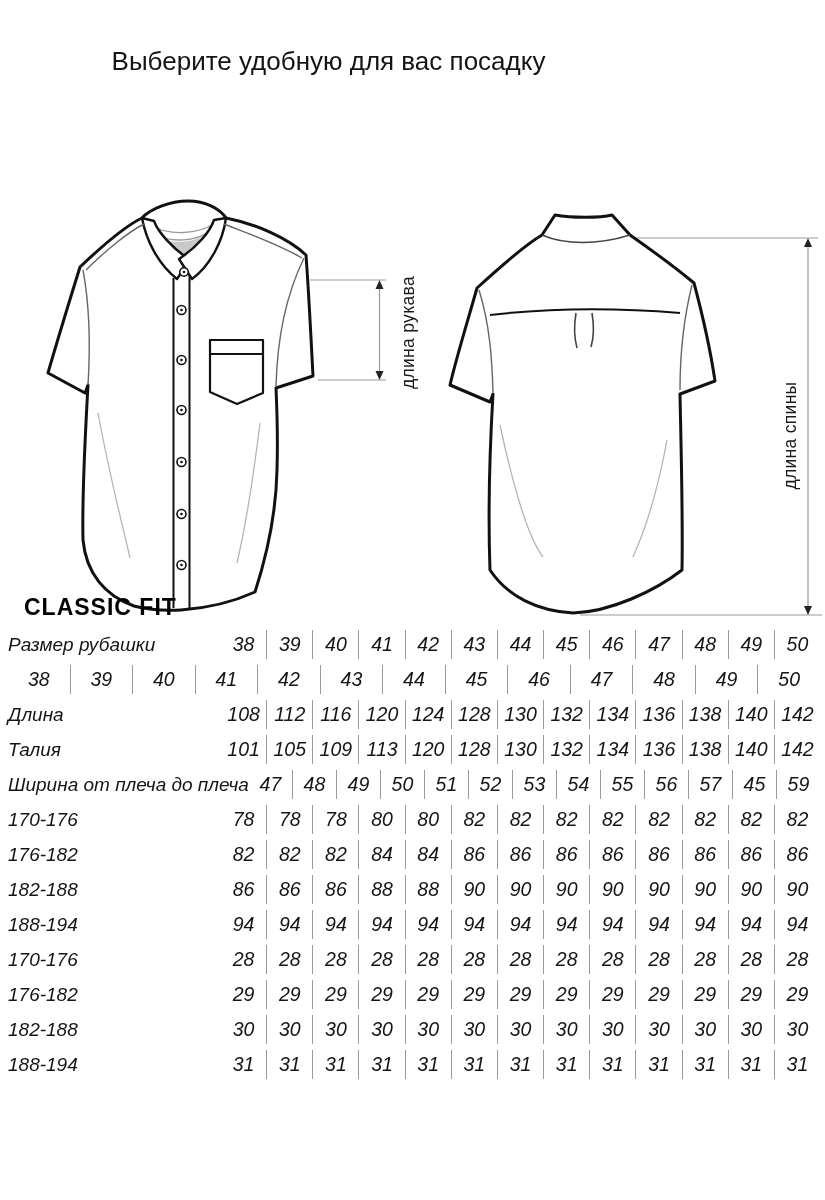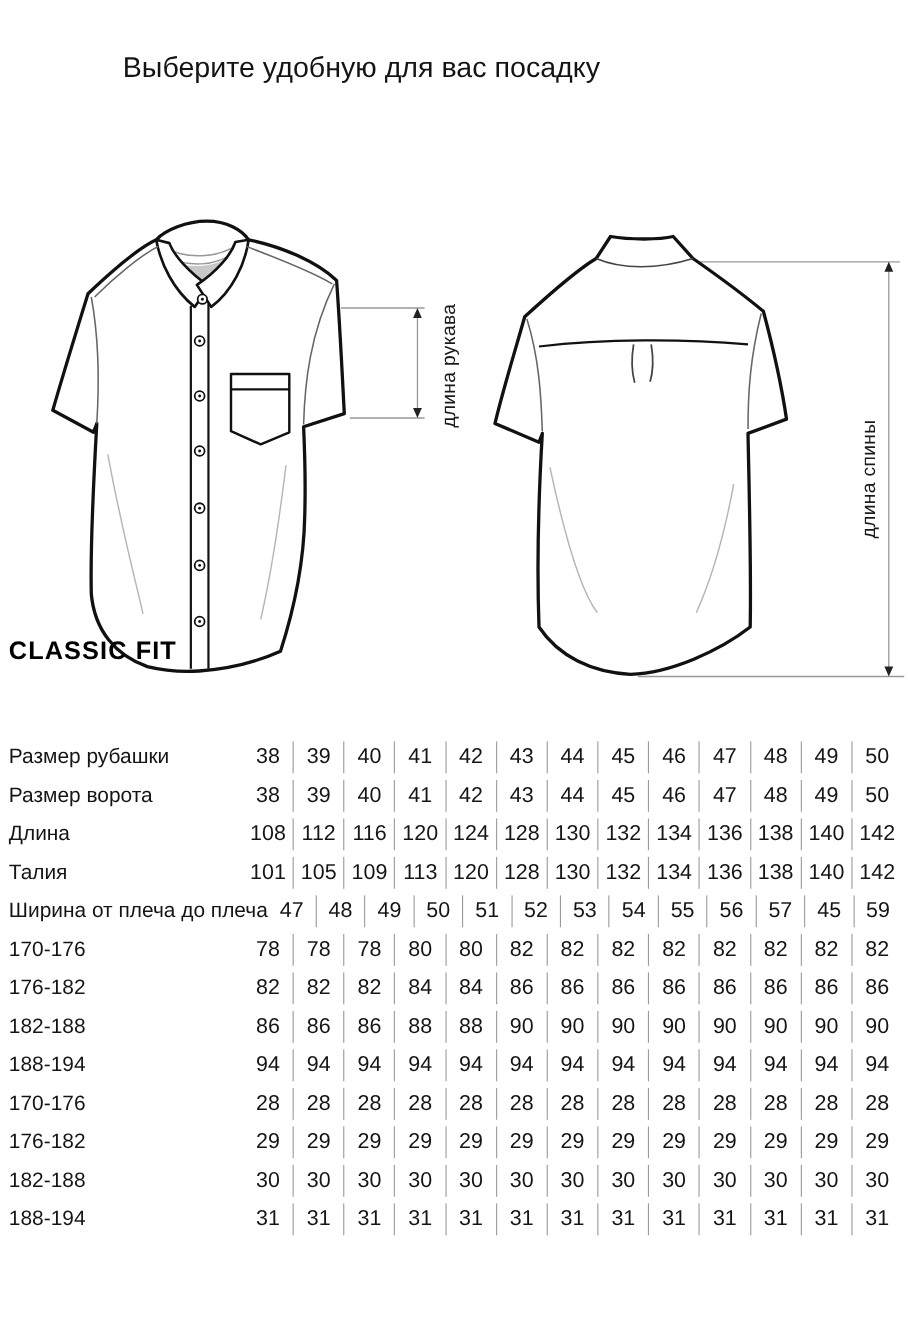--- a/index.html
+++ b/index.html
@@ -19,28 +19,28 @@
     position:absolute; width:34px; height:116px;
     display:flex; align-items:center; justify-content:center;
   }
   .dim-label span {
     transform:rotate(-90deg); white-space:nowrap;
     font-size:17.5px; letter-spacing:.3px; color:#1a1a1a;
   }
   .label-front { left:391px; top:184px; }
   .label-back  { left:773px; top:287px; }
   .fit-heading {
-    position:absolute; left:8px; top:578px; margin:0;
+    position:absolute; left:8px; top:578px; margin:16px;
     font-size:23px; font-weight:700; letter-spacing:1px; color:#000;
   }
   .table-subtitle {
     position:absolute; left:8px; top:612px; margin:0;
     font-size:20px; font-weight:400; color:#1a1a1a;
   }
-  .size-table { position:absolute; left:8px; top:674px; width:812px; }
+  .size-table { position:absolute; left:8px; top:630px; width:812px;font-style:italic; }
   .trow { display:flex; height:29px; margin-bottom:6px; }
   .tlabel { flex:0 0 213px; font-size:19px; line-height:29px; white-space:nowrap; color:#151515; }
   .trow.section .tlabel { flex:1 1 auto; }
   .tcell { flex:1 1 0; text-align:center; font-size:19.5px; line-height:29px; color:#151515; }
   .tcell + .tcell { border-left:1px solid #9a9a9a; }
 </style>
 </head>
 <body>
 
 <div class="page">
@@ -176,21 +176,20 @@
         <div class="tcell">43</div>
         <div class="tcell">44</div>
         <div class="tcell">45</div>
         <div class="tcell">46</div>
         <div class="tcell">47</div>
         <div class="tcell">48</div>
         <div class="tcell">49</div>
         <div class="tcell">50</div>
       </div>
       <div class="trow">
-        <div class="tlabel">Размер ворота</div>
         <div class="tcell">38</div>
         <div class="tcell">39</div>
         <div class="tcell">40</div>
         <div class="tcell">41</div>
         <div class="tcell">42</div>
         <div class="tcell">43</div>
         <div class="tcell">44</div>
         <div class="tcell">45</div>
         <div class="tcell">46</div>
         <div class="tcell">47</div>

